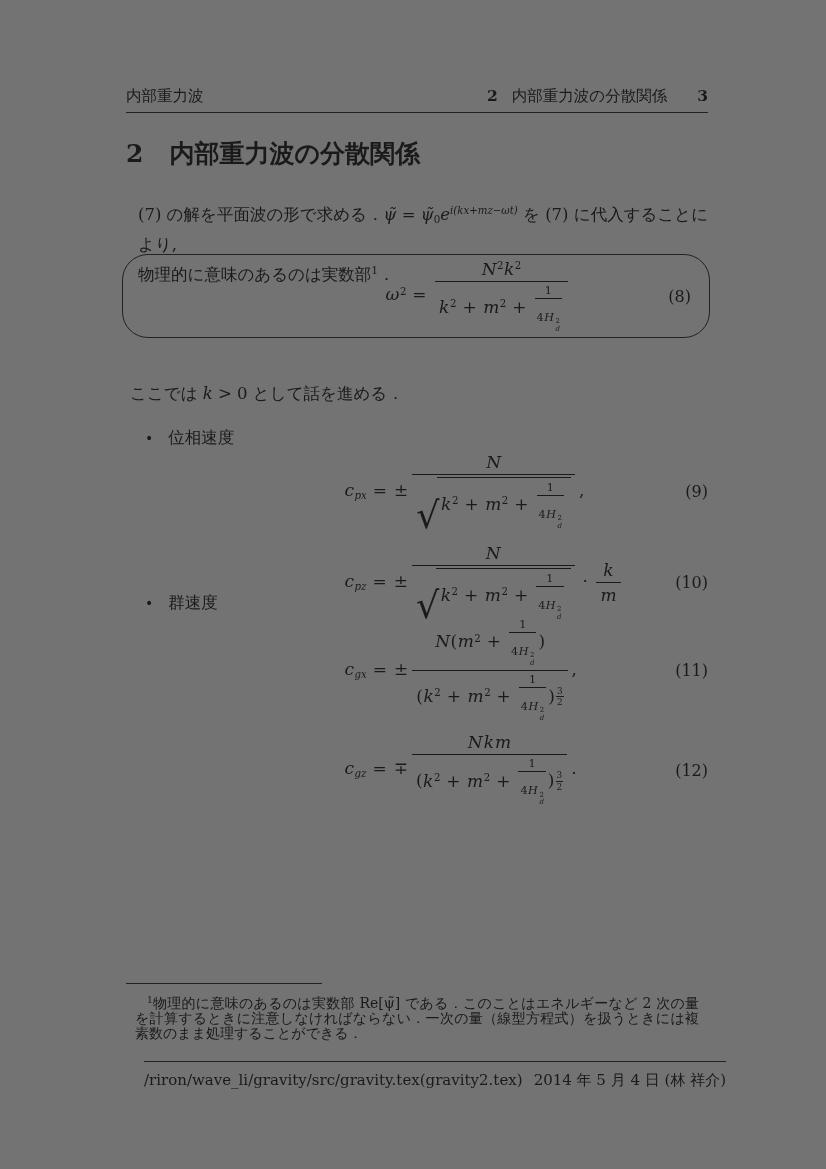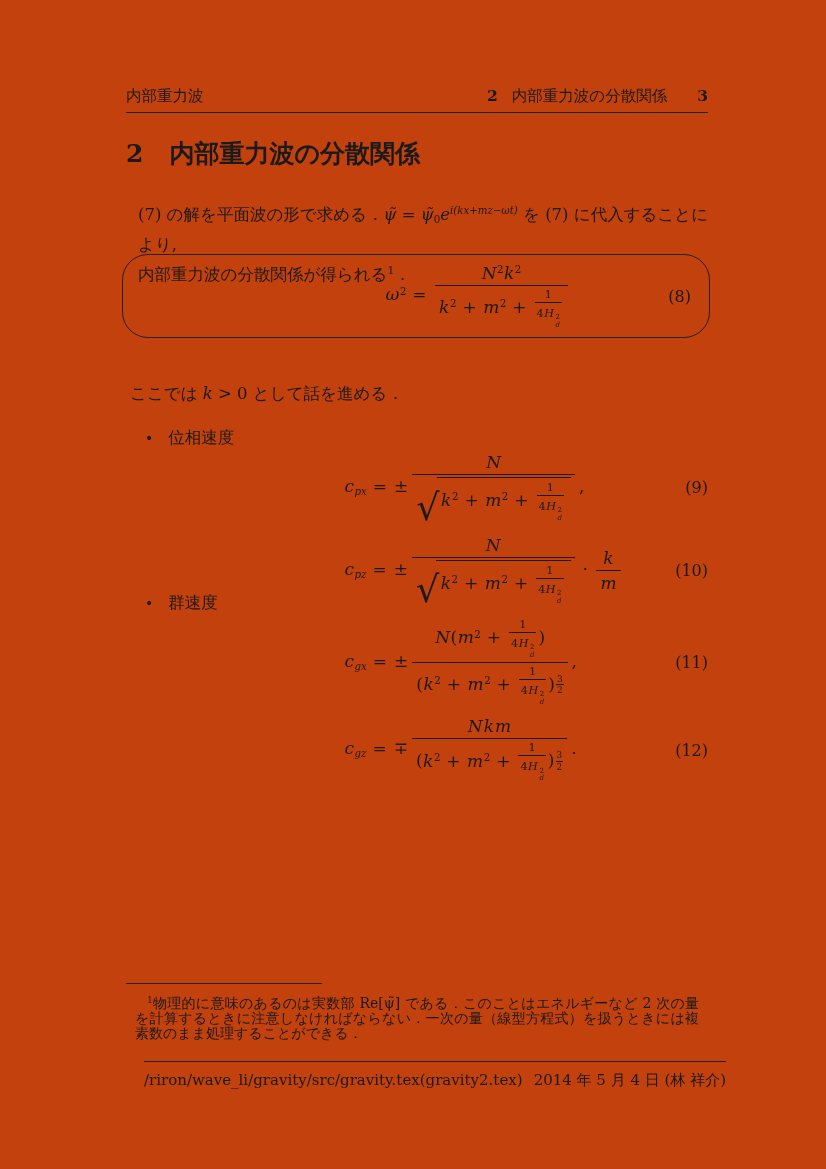--- a/index.html
+++ b/index.html
@@ -1,18 +1,18 @@
 <!DOCTYPE html>
 <html><head>
 <meta charset="utf-8">
 <style>
   * { box-sizing: border-box; }
   html,body { margin:0; padding:0; background:#ffffff; }
   .page {
-    position:relative; width:826px; height:1169px; background:#c2410c;
+    position:relative; width:826px; height:1169px; background:#737373;
     font-family:"DejaVu Serif", serif; color:#1a1a1a; overflow:hidden;
   }
 
   
   .header {
     position:absolute; left:126px; top:86px; width:582px;
     display:flex; justify-content:space-between; align-items:flex-end;
     font-family:"DejaVu Sans", sans-serif; font-size:15.5px;
     border-bottom:1px solid #222; padding-bottom:5px;
   }
@@ -52,21 +52,21 @@
   .eq-no { position:absolute; right:0; top:50%; transform:translateY(-50%);
            font-size:16px; font-style:normal; }
   .trail { margin-left:2px; }
 
   .frac { display:inline-flex; flex-direction:column; align-items:center;
           vertical-align:middle; margin:0 2px; text-align:right; }
   .frac > .num { display:inline-block; padding:0 4px 2px; }
   .frac > .den { display:inline-block; border-top:1.2px solid currentColor; padding:2px 4px 0; }
   .frac.sm { font-size:0.66em; margin:0 2px; vertical-align:middle; }
   .frac.sm > .num { padding:0 2px 1px; }
-  .frac.sm > .den { padding:4px 2px 0; border-top-width:1px; }
+  .frac.sm > .den { padding:12px 2px 0; border-top-width:1px; }
 
   .ss { display:inline-flex; flex-direction:column; align-items:flex-start;
         font-size:0.62em; line-height:1.1; vertical-align:-0.35em; margin-left:1px; }
   .ss .sst { display:block; }
   .ss .ssb { display:block; font-style:italic; }
 
   .sqrt { display:inline-flex; align-items:flex-end; vertical-align:middle; }
   .sqrt .rad { font-family:"DejaVu Sans", sans-serif; font-size:2.15em;
                line-height:0.82; margin-right:-3px; font-style:normal; }
   .sqrt .bod { display:inline-block; border-top:1.3px solid currentColor; padding:3px 5px 0 4px; }
@@ -122,21 +122,21 @@
       <span class="h-pgno">3</span>
     </span>
   </div>
 
   <h1 class="section-heading">
     <span class="no">2</span>
     <span class="ttl">内部重力波の分散関係</span>
   </h1>
 
   <p class="para"><span>(7) の解を平面波の形で求める．</span><span class="imath"><i>ψ̃</i> <span>=</span> <i>ψ̃</i><span class="sub-inline">0</span><i>e</i><span class="sup-inline">i(kx+mz−ωt)</span></span><span> を (7) に代入することにより,</span><br>
-  <span>内部重力波の分散関係が得られる</span><sup class="fn-mark">1</sup><span>．</span></p>
+  <span>物理的に意味のあるのは実数部</span><sup class="fn-mark">1</sup><span>．</span></p>
 
   <div class="eq-box">
     <div class="eq-line">
       <span class="math"><i>ω</i><sup>2</sup><span class="op">=</span><span class="frac">
             <span class="num"><i>N</i><sup>2</sup><i>k</i><sup>2</sup></span>
             <span class="den"><span class="mrow"><i>k</i><sup>2</sup><span class="op">+</span><i>m</i><sup>2</sup><span class="op">+</span><span class="frac sm">
                   <span class="num">1</span>
                   <span class="den"><span>4</span><i>H</i><span class="ss">
                       <span class="sst">2</span>
                       <span class="ssb">d</span>

